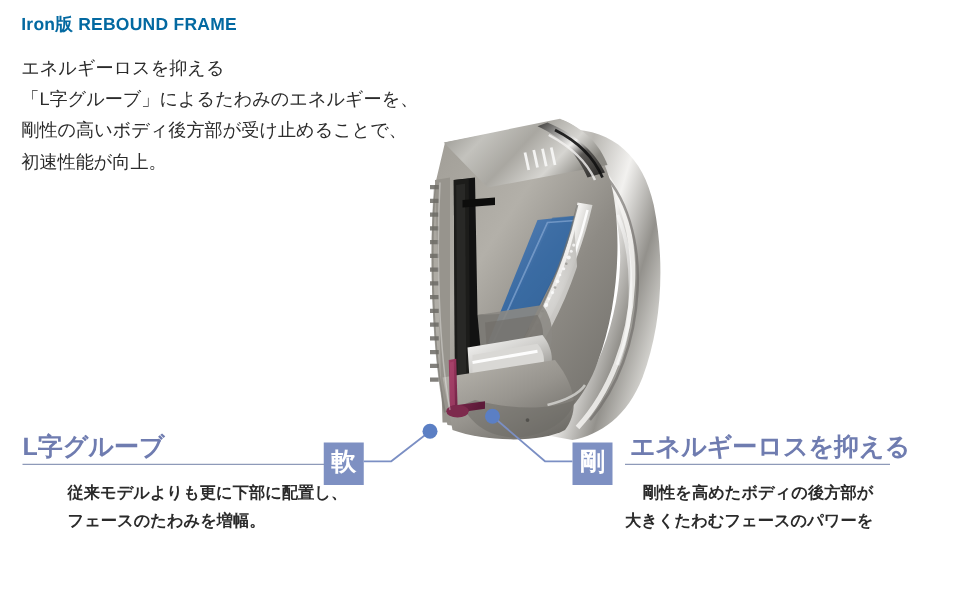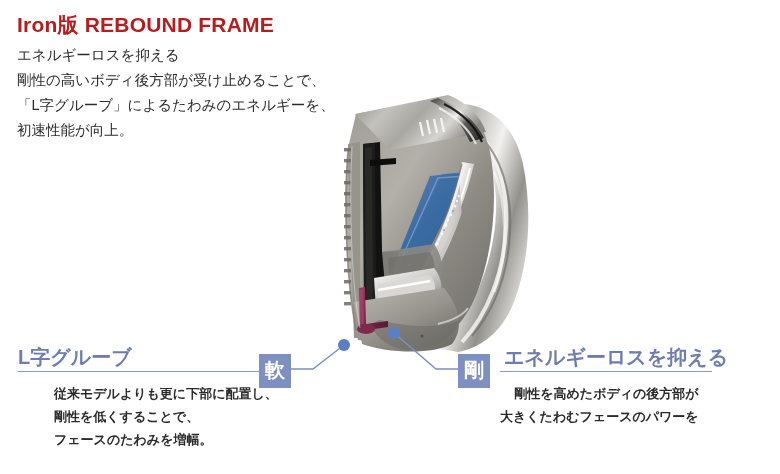--- a/index.html
+++ b/index.html
@@ -6,22 +6,22 @@
   body{
     width:780px;height:474px;position:relative;overflow:hidden;
     font-family:"Liberation Sans","DejaVu Sans",sans-serif;
     background:#ffffff;
   }
   #stage{position:absolute;left:0;top:0;width:780px;height:474px;overflow:hidden;background:#fff;}
 
   
   #main-title{
     position:absolute;left:17px;top:11px;
-    font-size:21px;font-weight:bold;letter-spacing:.2px;
-    color:#b91c1c;white-space:nowrap;
+    font-size:14px;font-weight:bold;letter-spacing:.2px;
+    color:#0369a1;white-space:nowrap;
   }
 
   
   #intro-paragraph{
     position:absolute;left:17px;top:43px;width:420px;
   }
   #intro-paragraph .ln{
     font-size:14.5px;line-height:25px;color:#2b2b2b;white-space:nowrap;
   }
 
@@ -278,30 +278,29 @@
     <g>
       <path d="M458 369 L436 369 L394 333" fill="none" stroke="#7b8fc4" stroke-width="1.4"></path>
       <circle cx="394" cy="333" r="6" fill="#5b7fc4"></circle>
     </g>
   </svg>
 
   <div id="main-title">Iron版 REBOUND FRAME</div>
 
   <div id="intro-paragraph">
     <div class="ln">エネルギーロスを抑える</div>
+    <div class="ln">「L字グルーブ」によるたわみのエネルギーを、</div>
     <div class="ln">剛性の高いボディ後方部が受け止めることで、</div>
-    <div class="ln">「L字グルーブ」によるたわみのエネルギーを、</div>
     <div class="ln">初速性能が向上。</div>
   </div>
 
   <div class="sec-heading" id="left-heading">L字グルーブ</div>
   <div class="sec-rule" id="left-rule"></div>
   <div class="sec-body" id="left-body">
     <div class="ln">従来モデルよりも更に下部に配置し、</div>
-    <div class="ln">剛性を低くすることで、</div>
     <div class="ln">フェースのたわみを増幅。</div>
   </div>
 
   <div class="sec-heading" id="right-heading">エネルギーロスを抑える</div>
   <div class="sec-rule" id="right-rule"></div>
   <div class="sec-body" id="right-body">
     <div class="ln">剛性を高めたボディの後方部が</div>
     <div class="ln">大きくたわむフェースのパワーを</div>
   </div>
 

